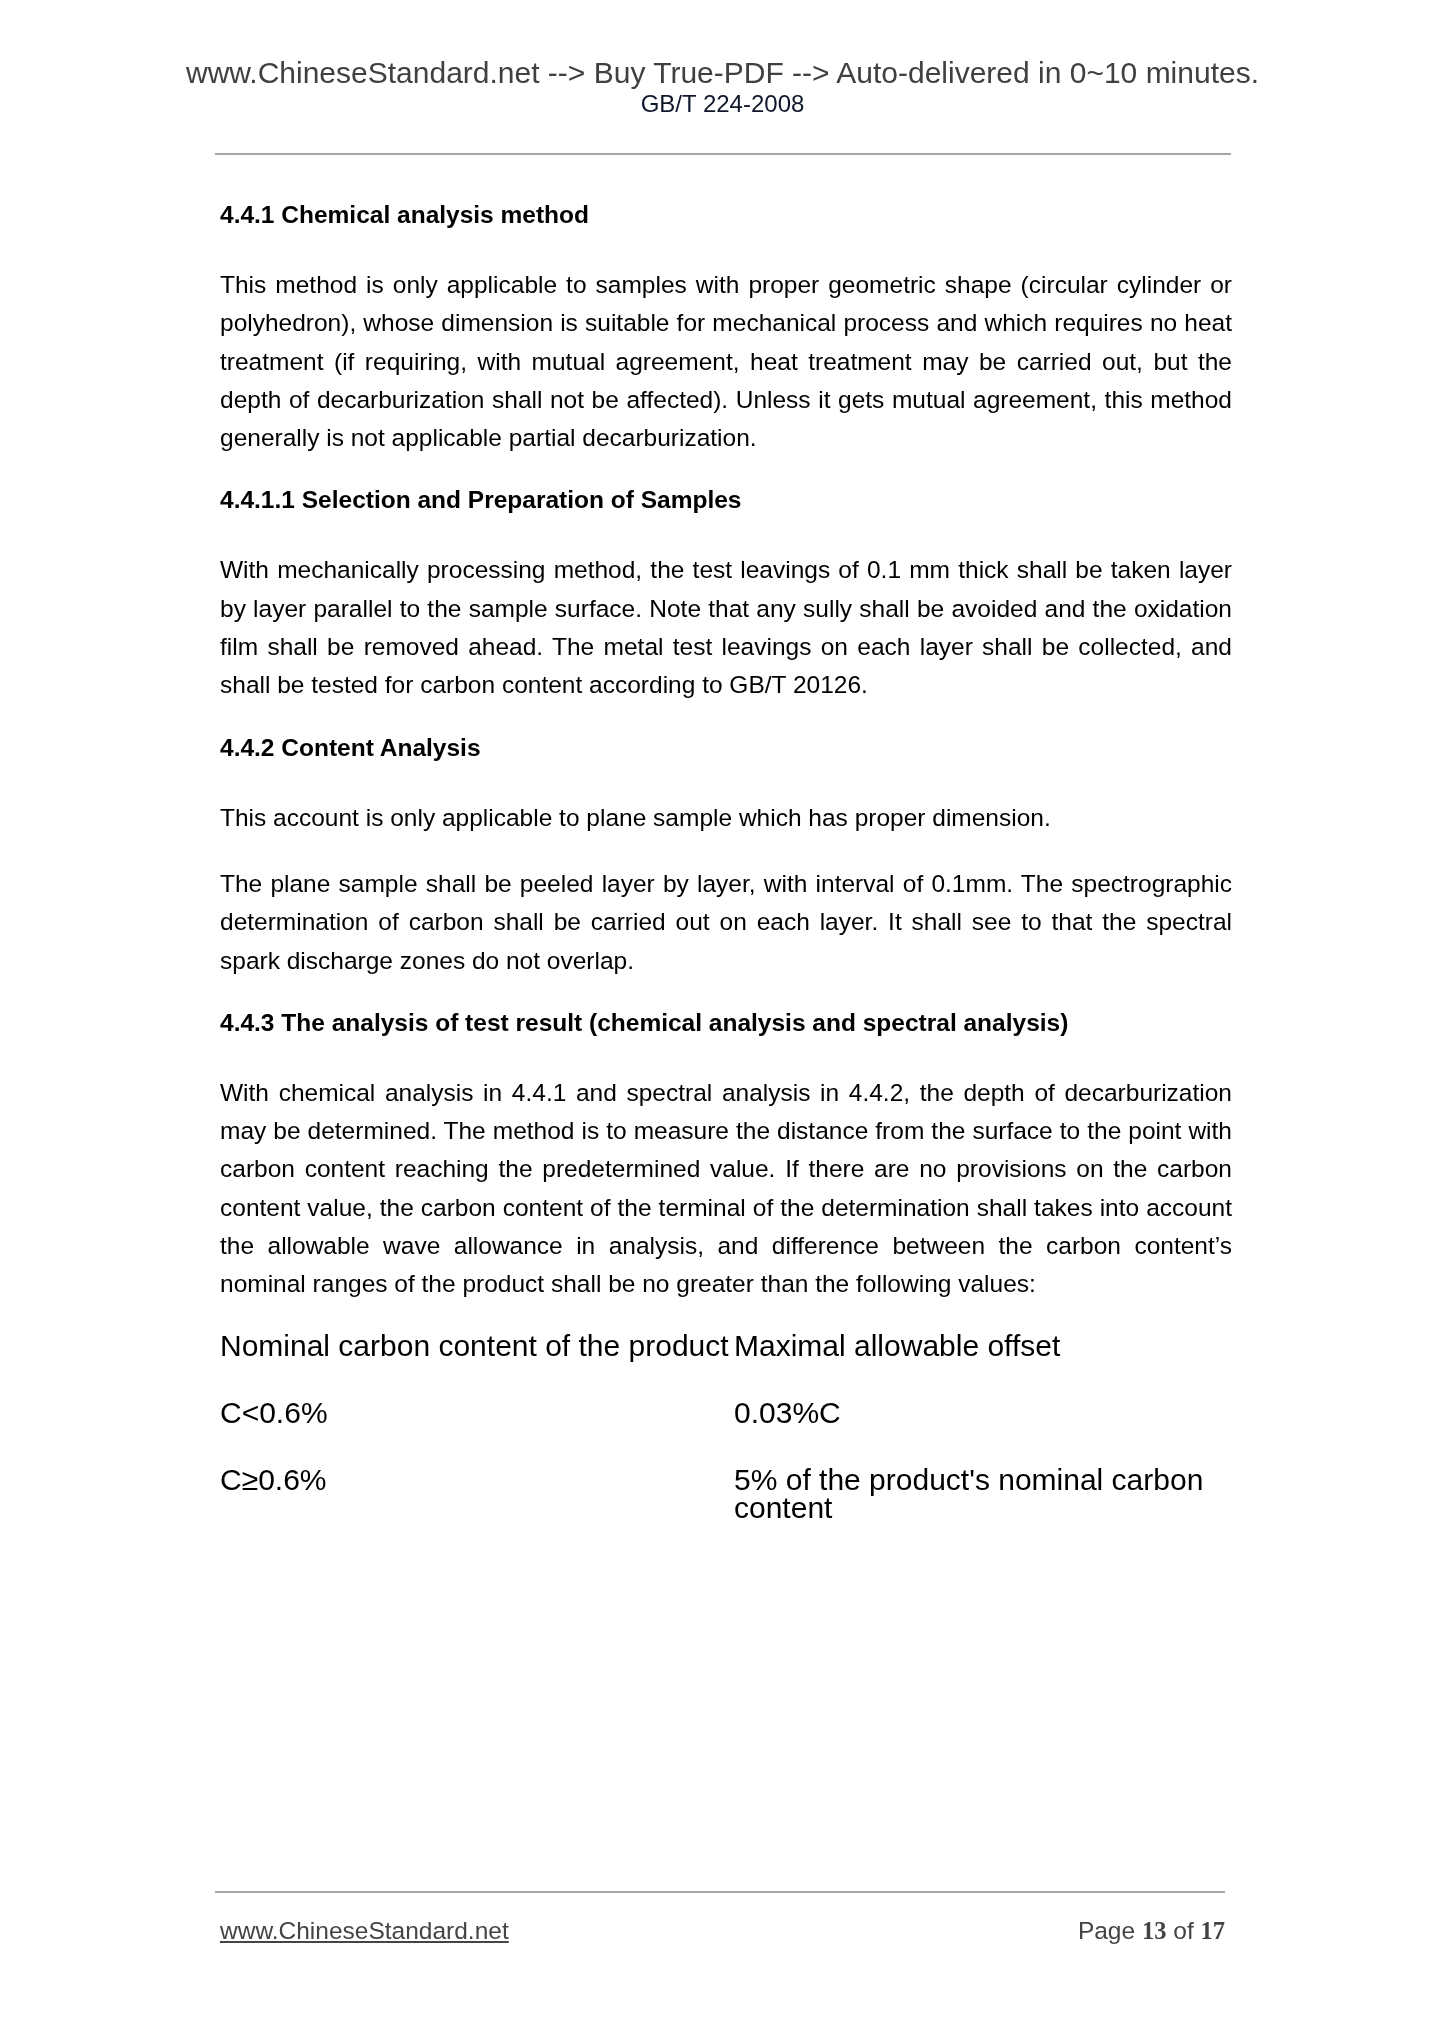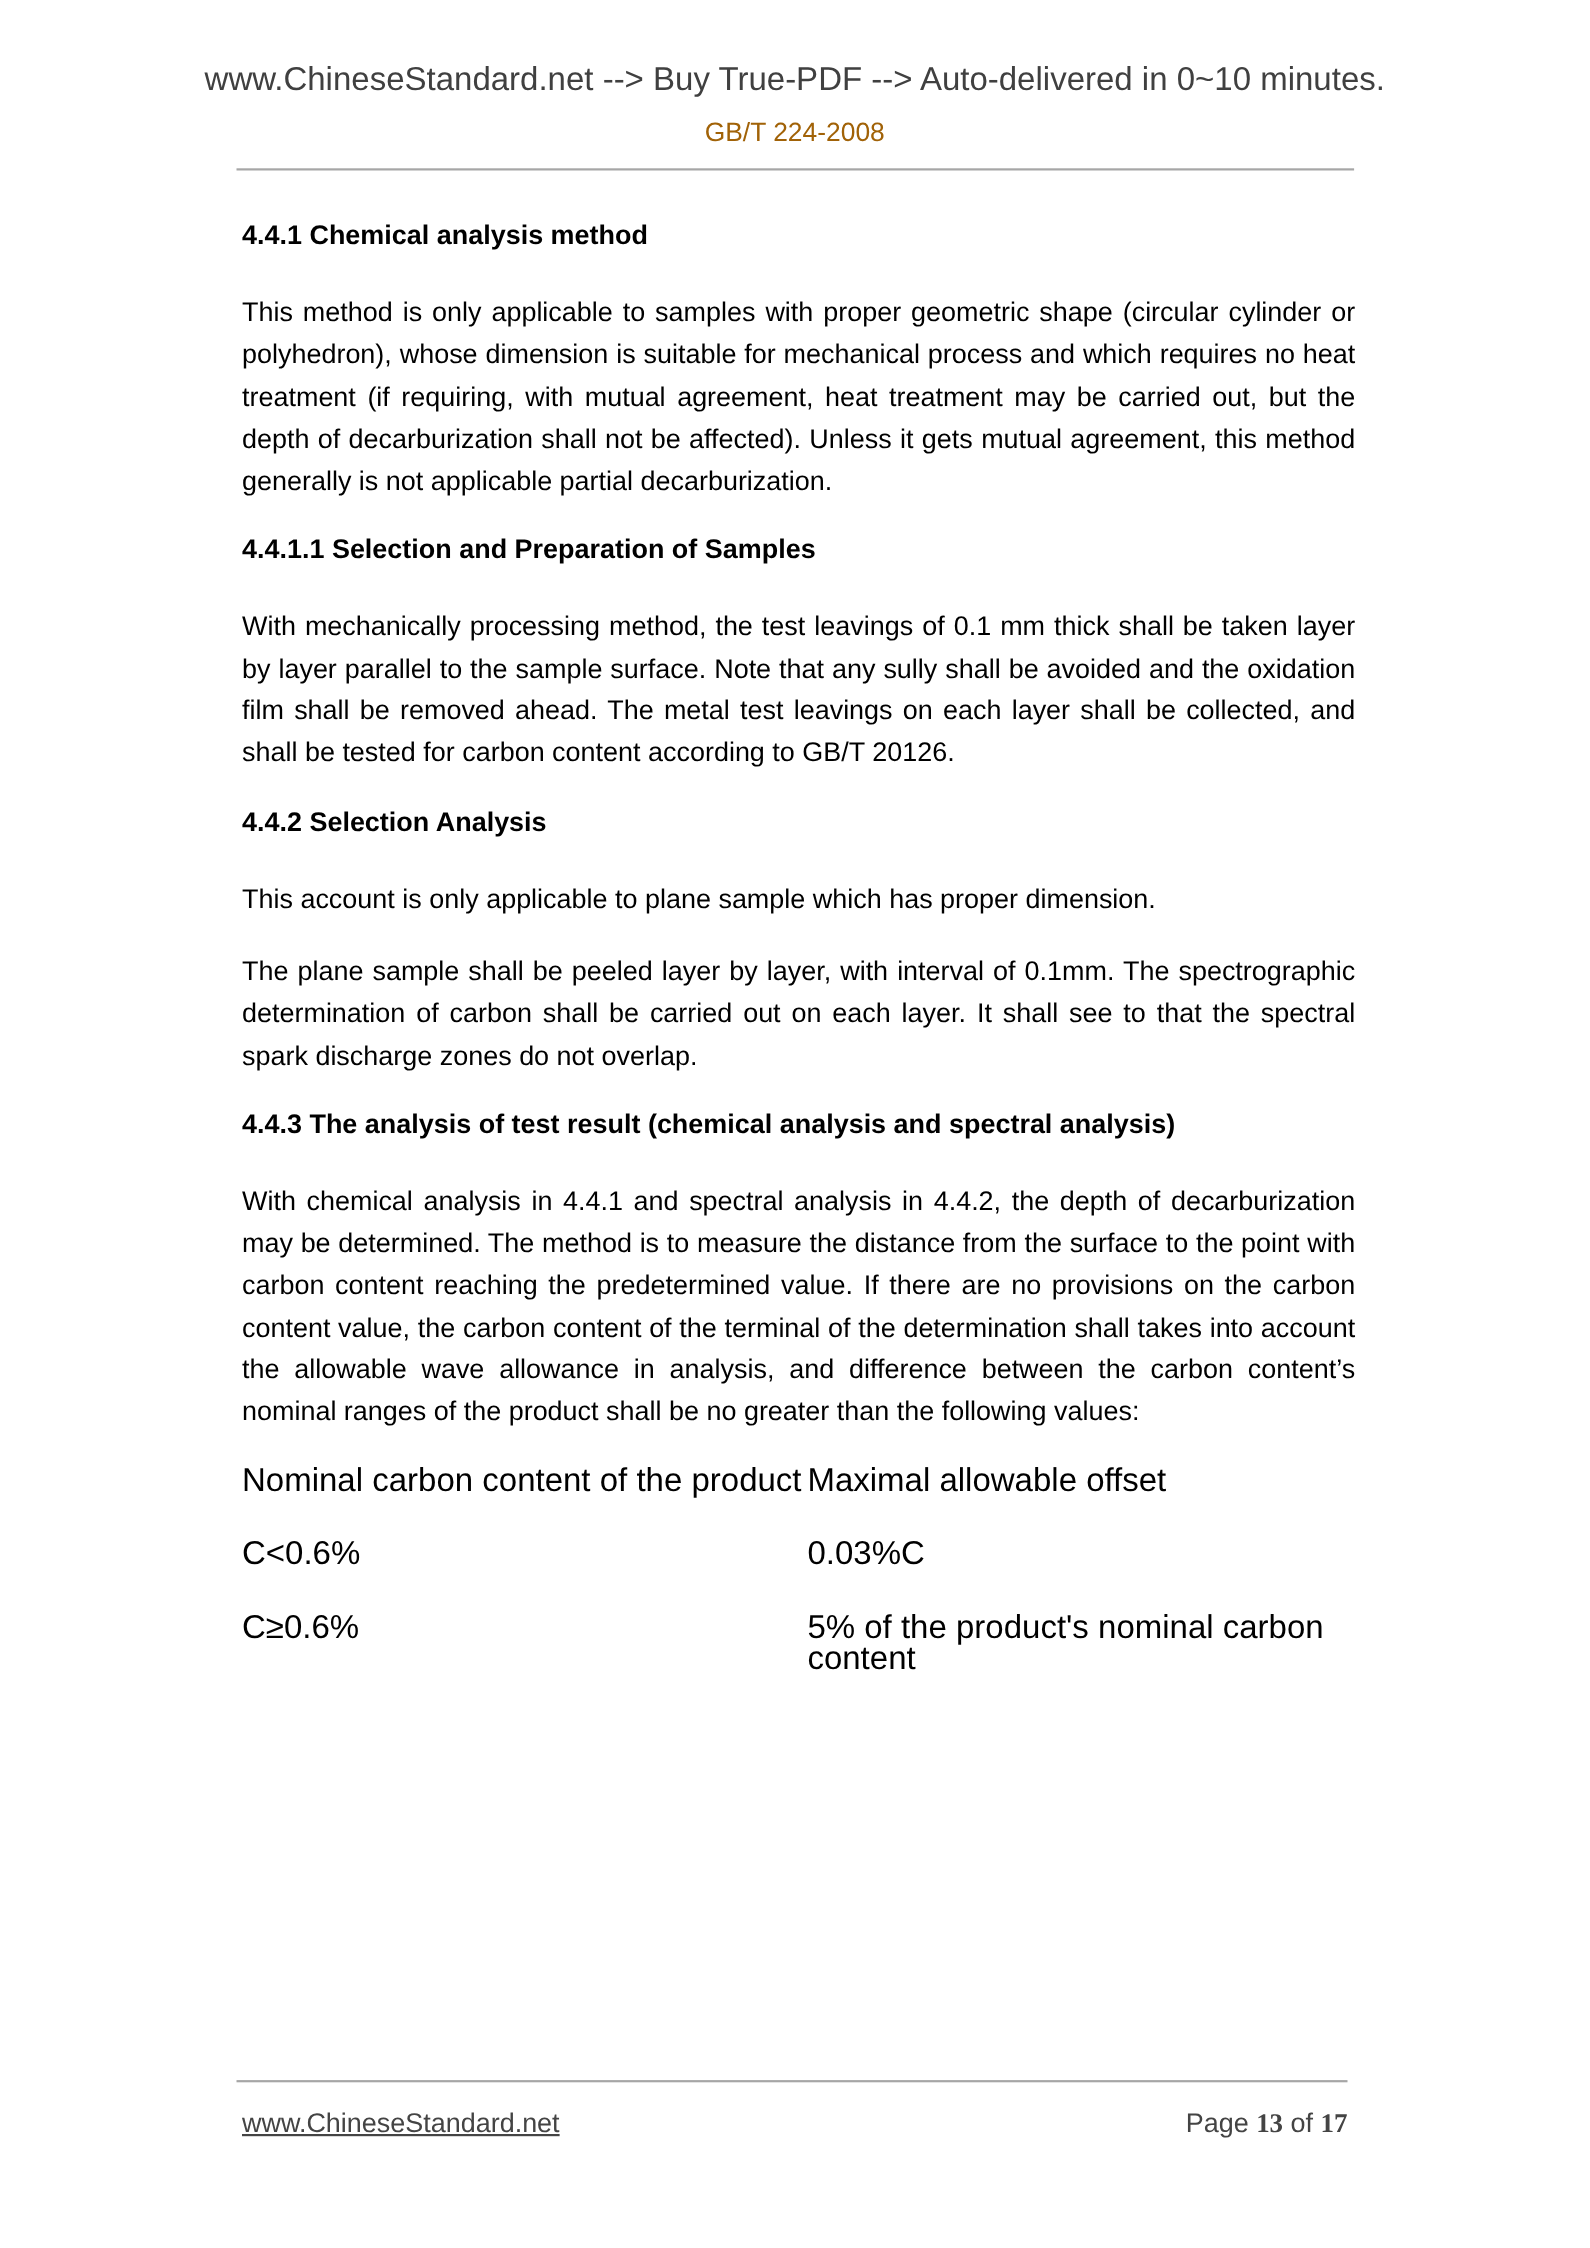--- a/index.html
+++ b/index.html
@@ -24,22 +24,22 @@
     }
     .header-banner {
       font-size: 30px;
       line-height: 34px;
       color: #404040;
       letter-spacing: 0px;
     }
     .header-doc-id {
       font-size: 24px;
       line-height: 28px;
-      color: #a16207;
-      margin-top: 17px;
+      color: #0f172a;
+      margin-top: 0;
     }
     .header-rule {
       position: absolute;
       left: 215px;
       top: 153px;
       width: 1016px;
       height: 0;
       border-top: 2px solid #a6a6a6;
     }
     .content {
@@ -115,21 +115,21 @@
 <div class="content">
   <section>
     <div class="heading">4.4.1 Chemical analysis method</div>
     <p class="para">This method is only applicable to samples with proper geometric shape (circular cylinder or polyhedron), whose dimension is suitable for mechanical process and which requires no heat treatment (if requiring, with mutual agreement, heat treatment may be carried out, but the depth of decarburization shall not be affected). Unless it gets mutual agreement, this method generally is not applicable partial decarburization.</p>
   </section>
   <section>
     <div class="heading">4.4.1.1 Selection and Preparation of Samples</div>
     <p class="para">With mechanically processing method, the test leavings of 0.1 mm thick shall be taken layer by layer parallel to the sample surface. Note that any sully shall be avoided and the oxidation film shall be removed ahead. The metal test leavings on each layer shall be collected, and shall be tested for carbon content according to GB/T 20126.</p>
   </section>
   <section>
-    <div class="heading">4.4.2 Selection Analysis</div>
+    <div class="heading">4.4.2 Content Analysis</div>
     <p class="para">This account is only applicable to plane sample which has proper dimension.</p>
   </section>
   <section>
     <p class="para">The plane sample shall be peeled layer by layer, with interval of 0.1mm. The spectrographic determination of carbon shall be carried out on each layer. It shall see to that the spectral spark discharge zones do not overlap.</p>
   </section>
   <section>
     <div class="heading">4.4.3 The analysis of test result (chemical analysis and spectral analysis)</div>
     <p class="para">With chemical analysis in 4.4.1 and spectral analysis in 4.4.2, the depth of decarburization may be determined. The method is to measure the distance from the surface to the point with carbon content reaching the predetermined value. If there are no provisions on the carbon content value, the carbon content of the terminal of the determination shall takes into account the allowable wave allowance in analysis, and difference between the carbon content’s nominal ranges of the product shall be no greater than the following values:</p>
   </section>
 

